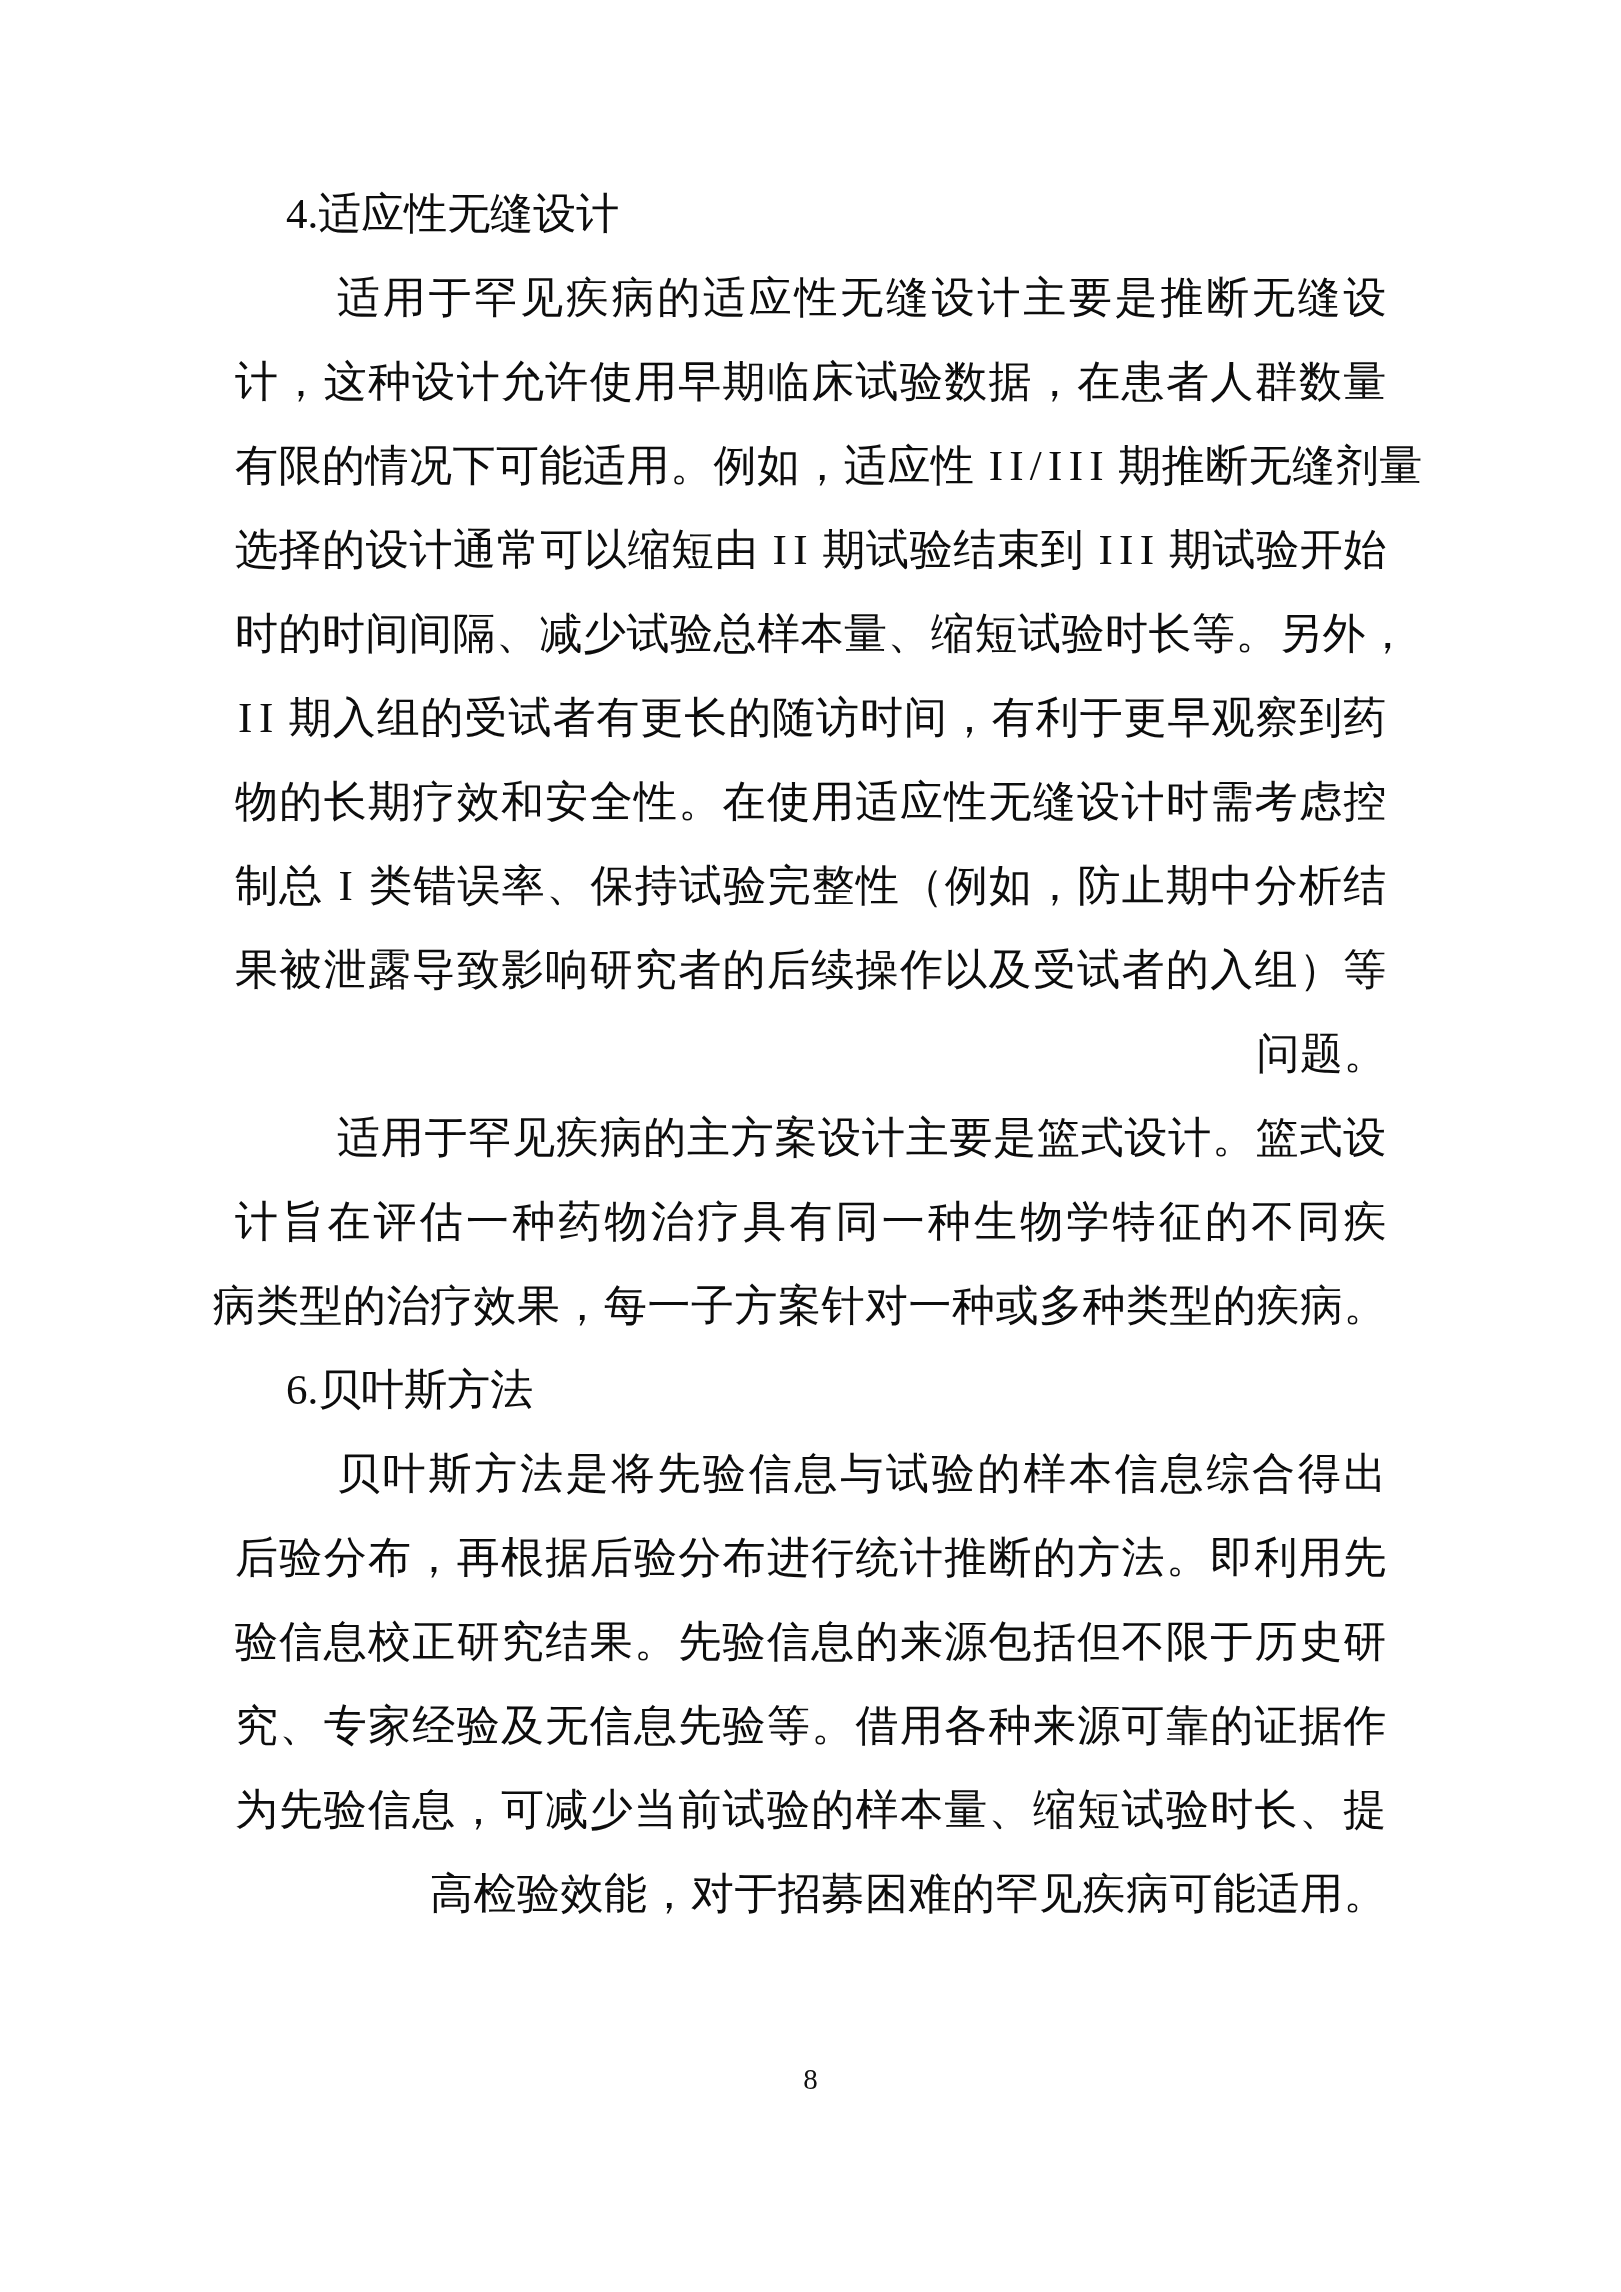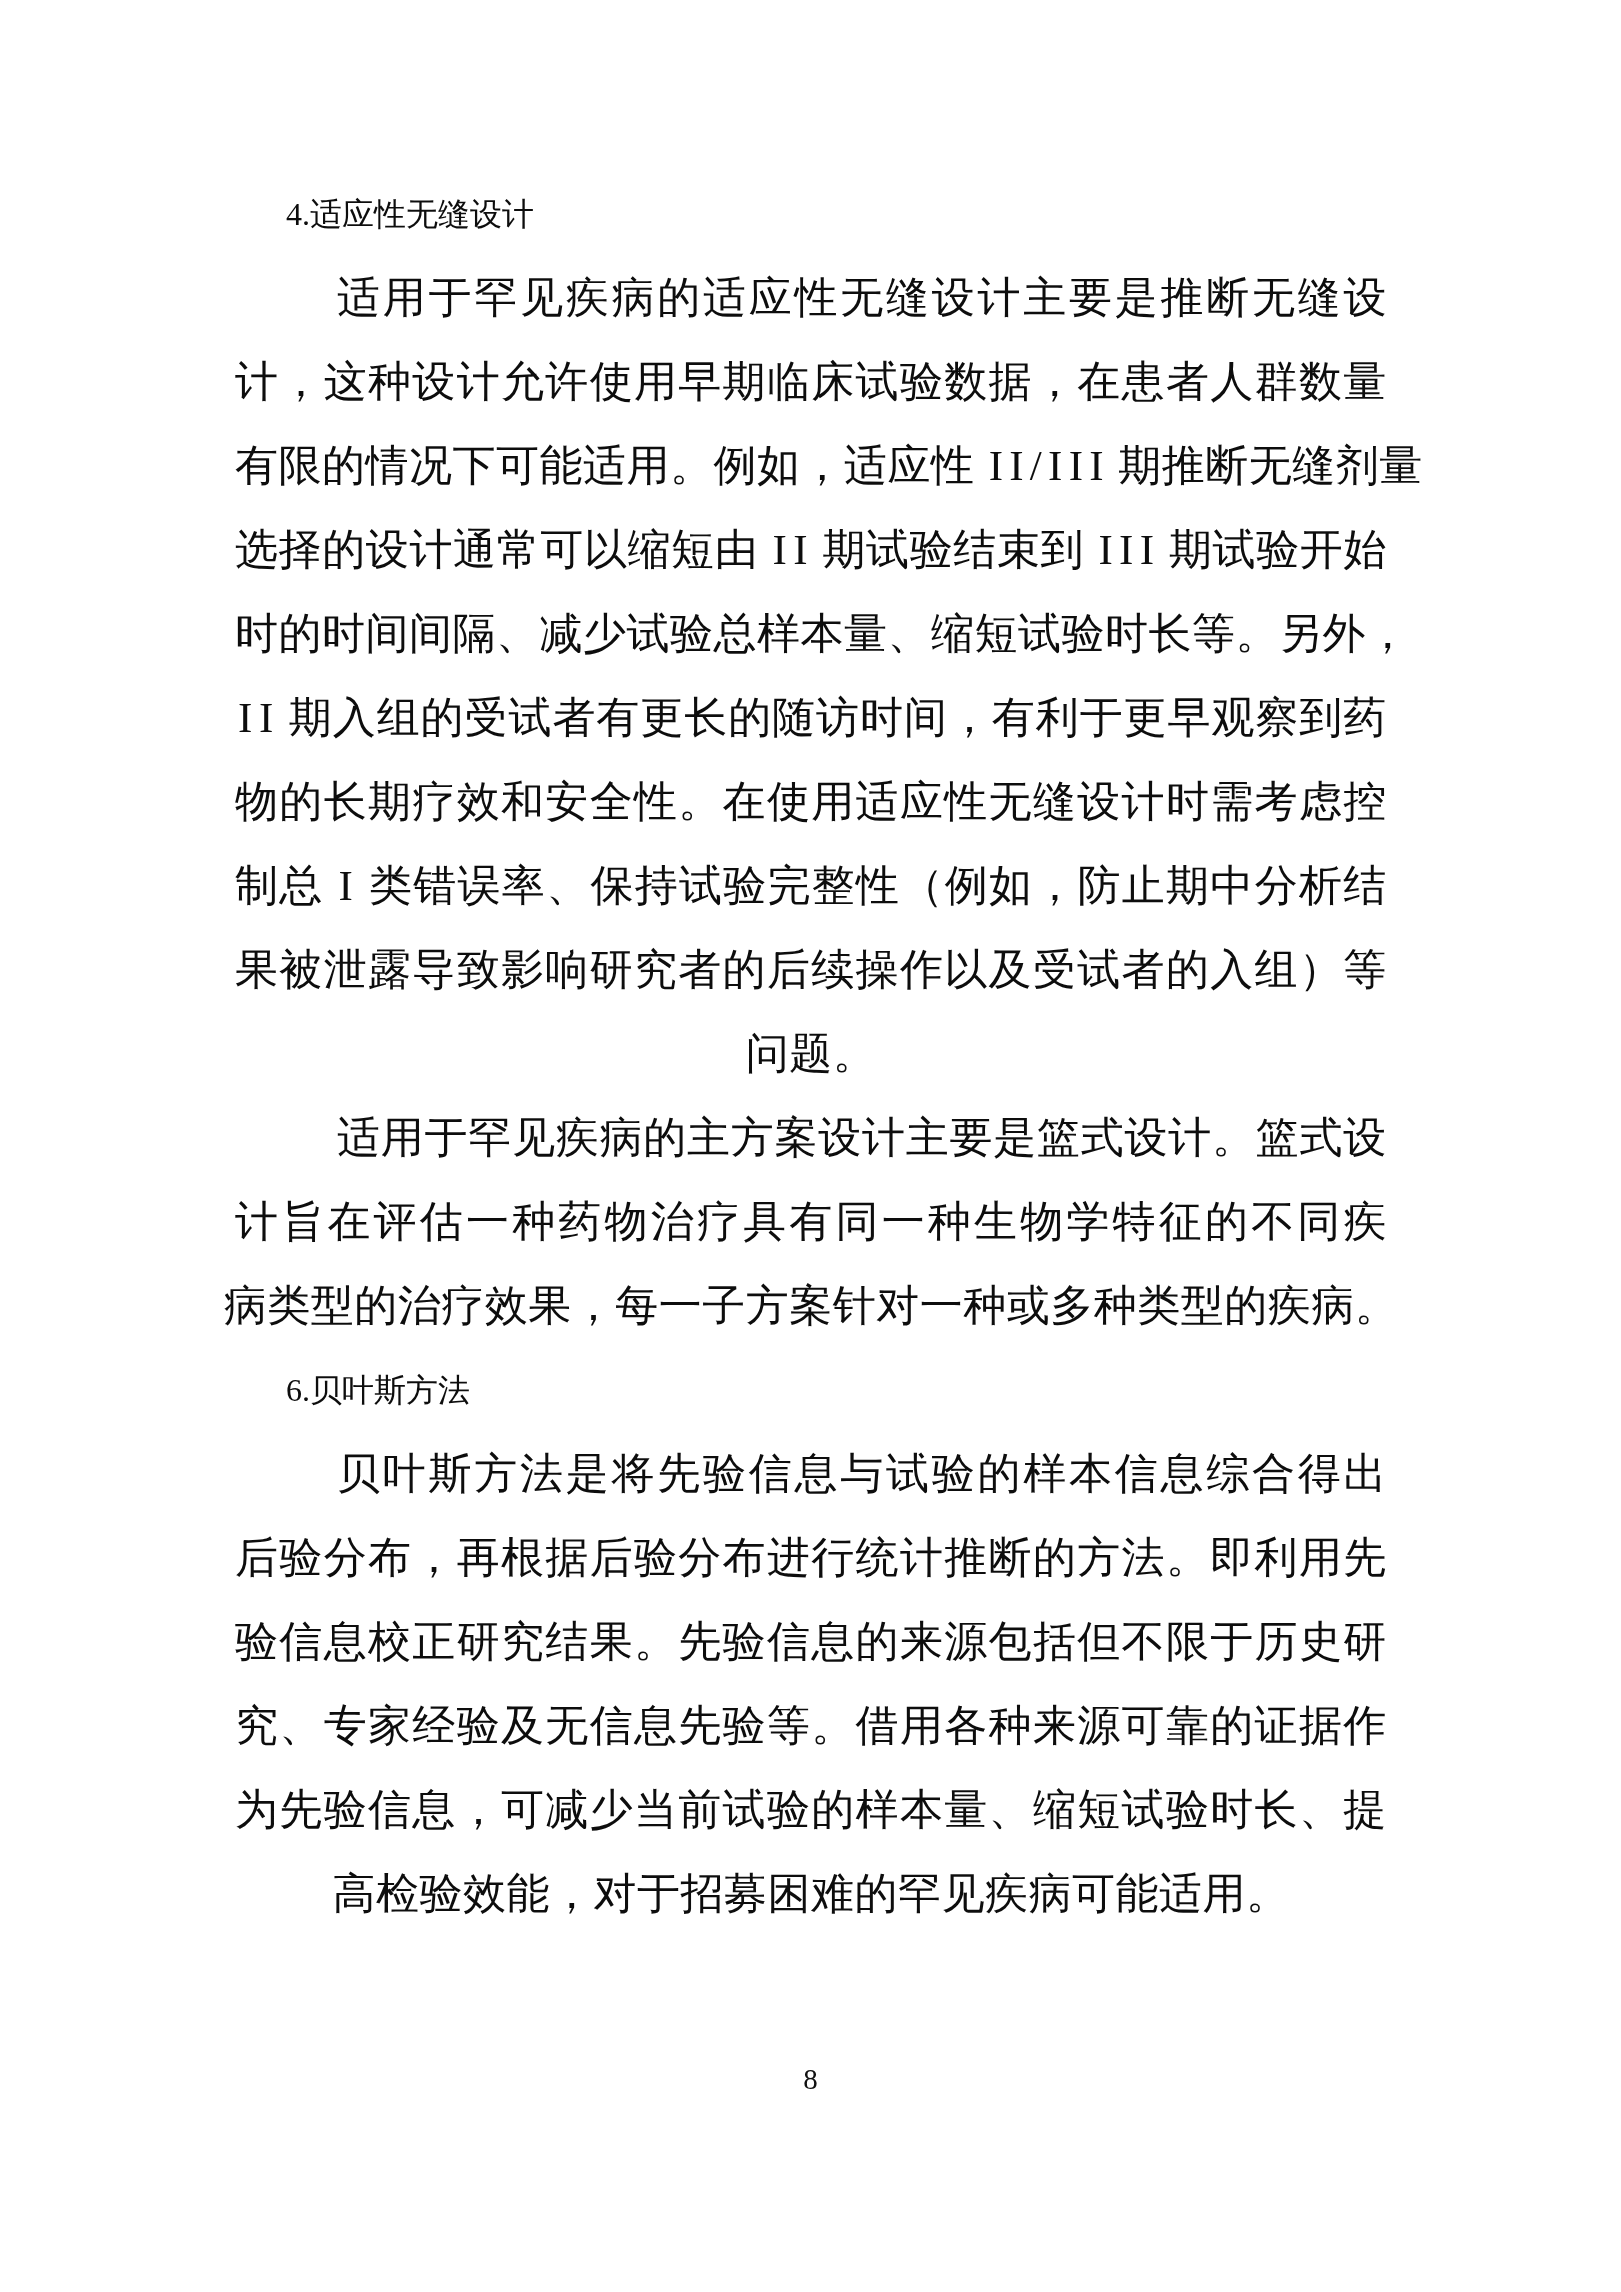--- a/index.html
+++ b/index.html
@@ -28,35 +28,35 @@
     font-size: 43px;
     line-height: 84px;
     color: #0d0d0d;
     letter-spacing: 0.5px;
     white-space: pre;
     font-family: "Liberation Serif", "DejaVu Serif", serif;
     font-weight: 400;
     -webkit-font-smoothing: antialiased;
   }
   .heading-line {
-    font-size: 32px;
+    font-size: 43px;
     line-height: 84px;
     color: #0d0d0d;
     white-space: pre;
     padding-left: 51px;
   }
   .heading-num {
     font-family: "Liberation Serif", "DejaVu Serif", serif;
   }
   .body-line {
     display: flex;
     justify-content: space-between;
   }
   .body-line.last {
-    justify-content: center;
+    justify-content: flex-end;
   }
   .body-line .ch {
     display: inline-block;
   }
   .indent2 {
     padding-left: 102px;
   }
   .latin {
     font-family: "Liberation Serif", "DejaVu Serif", serif;
     padding: 0 2.9px;

